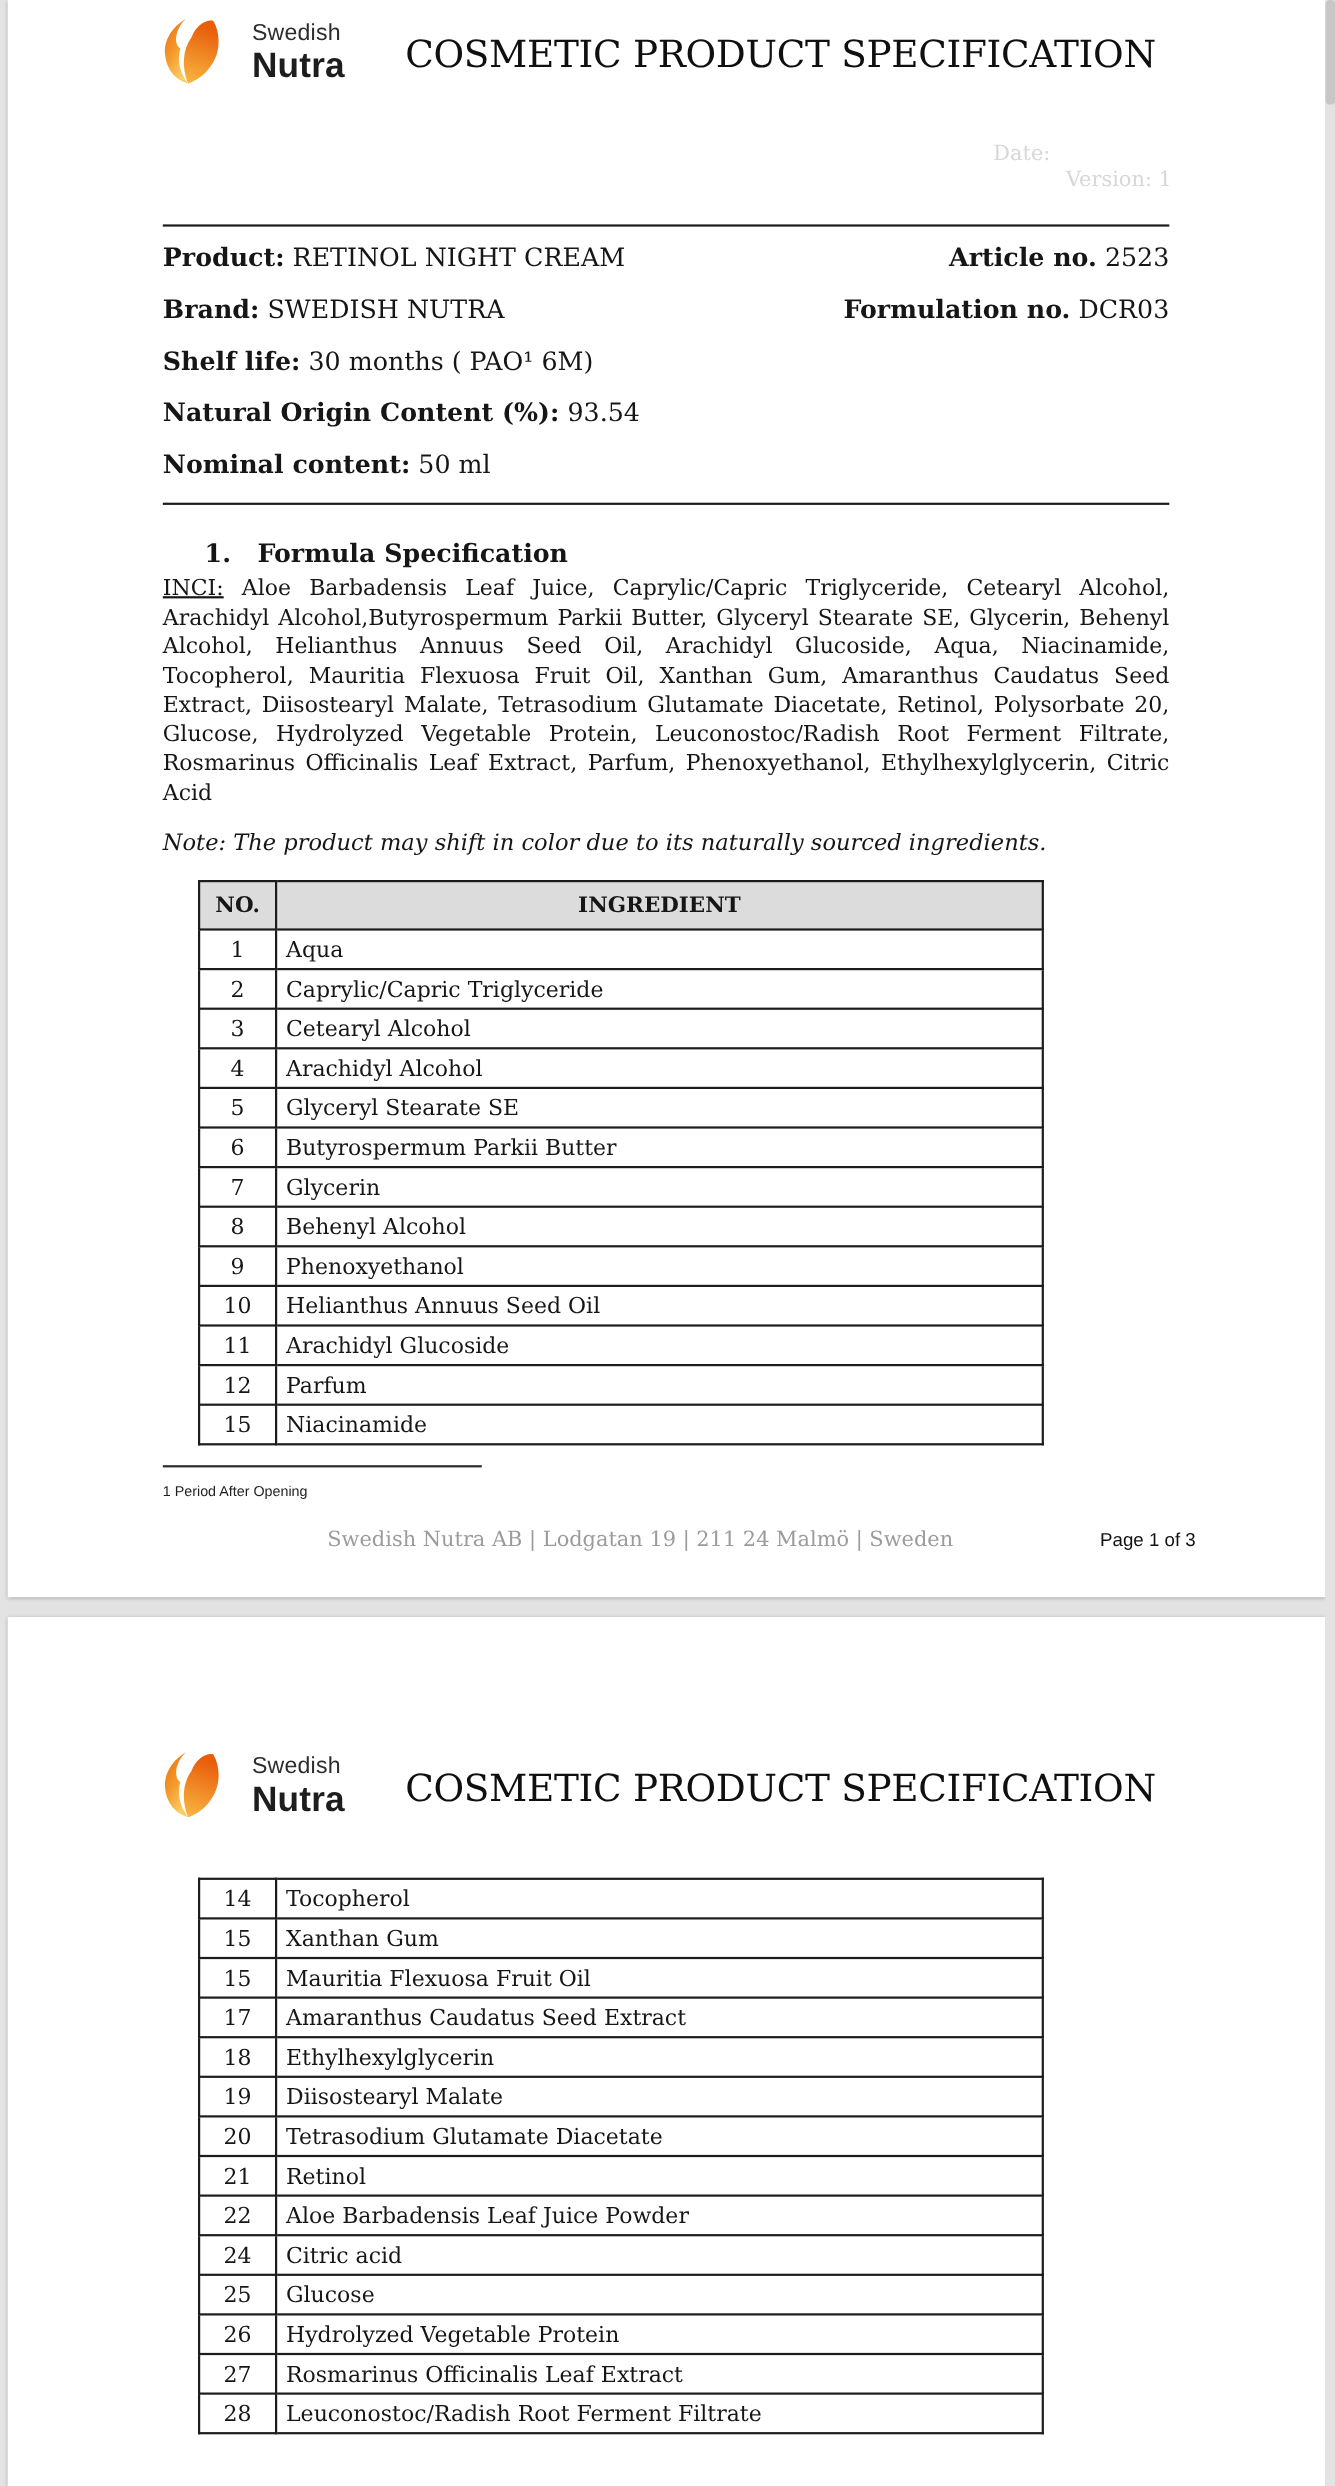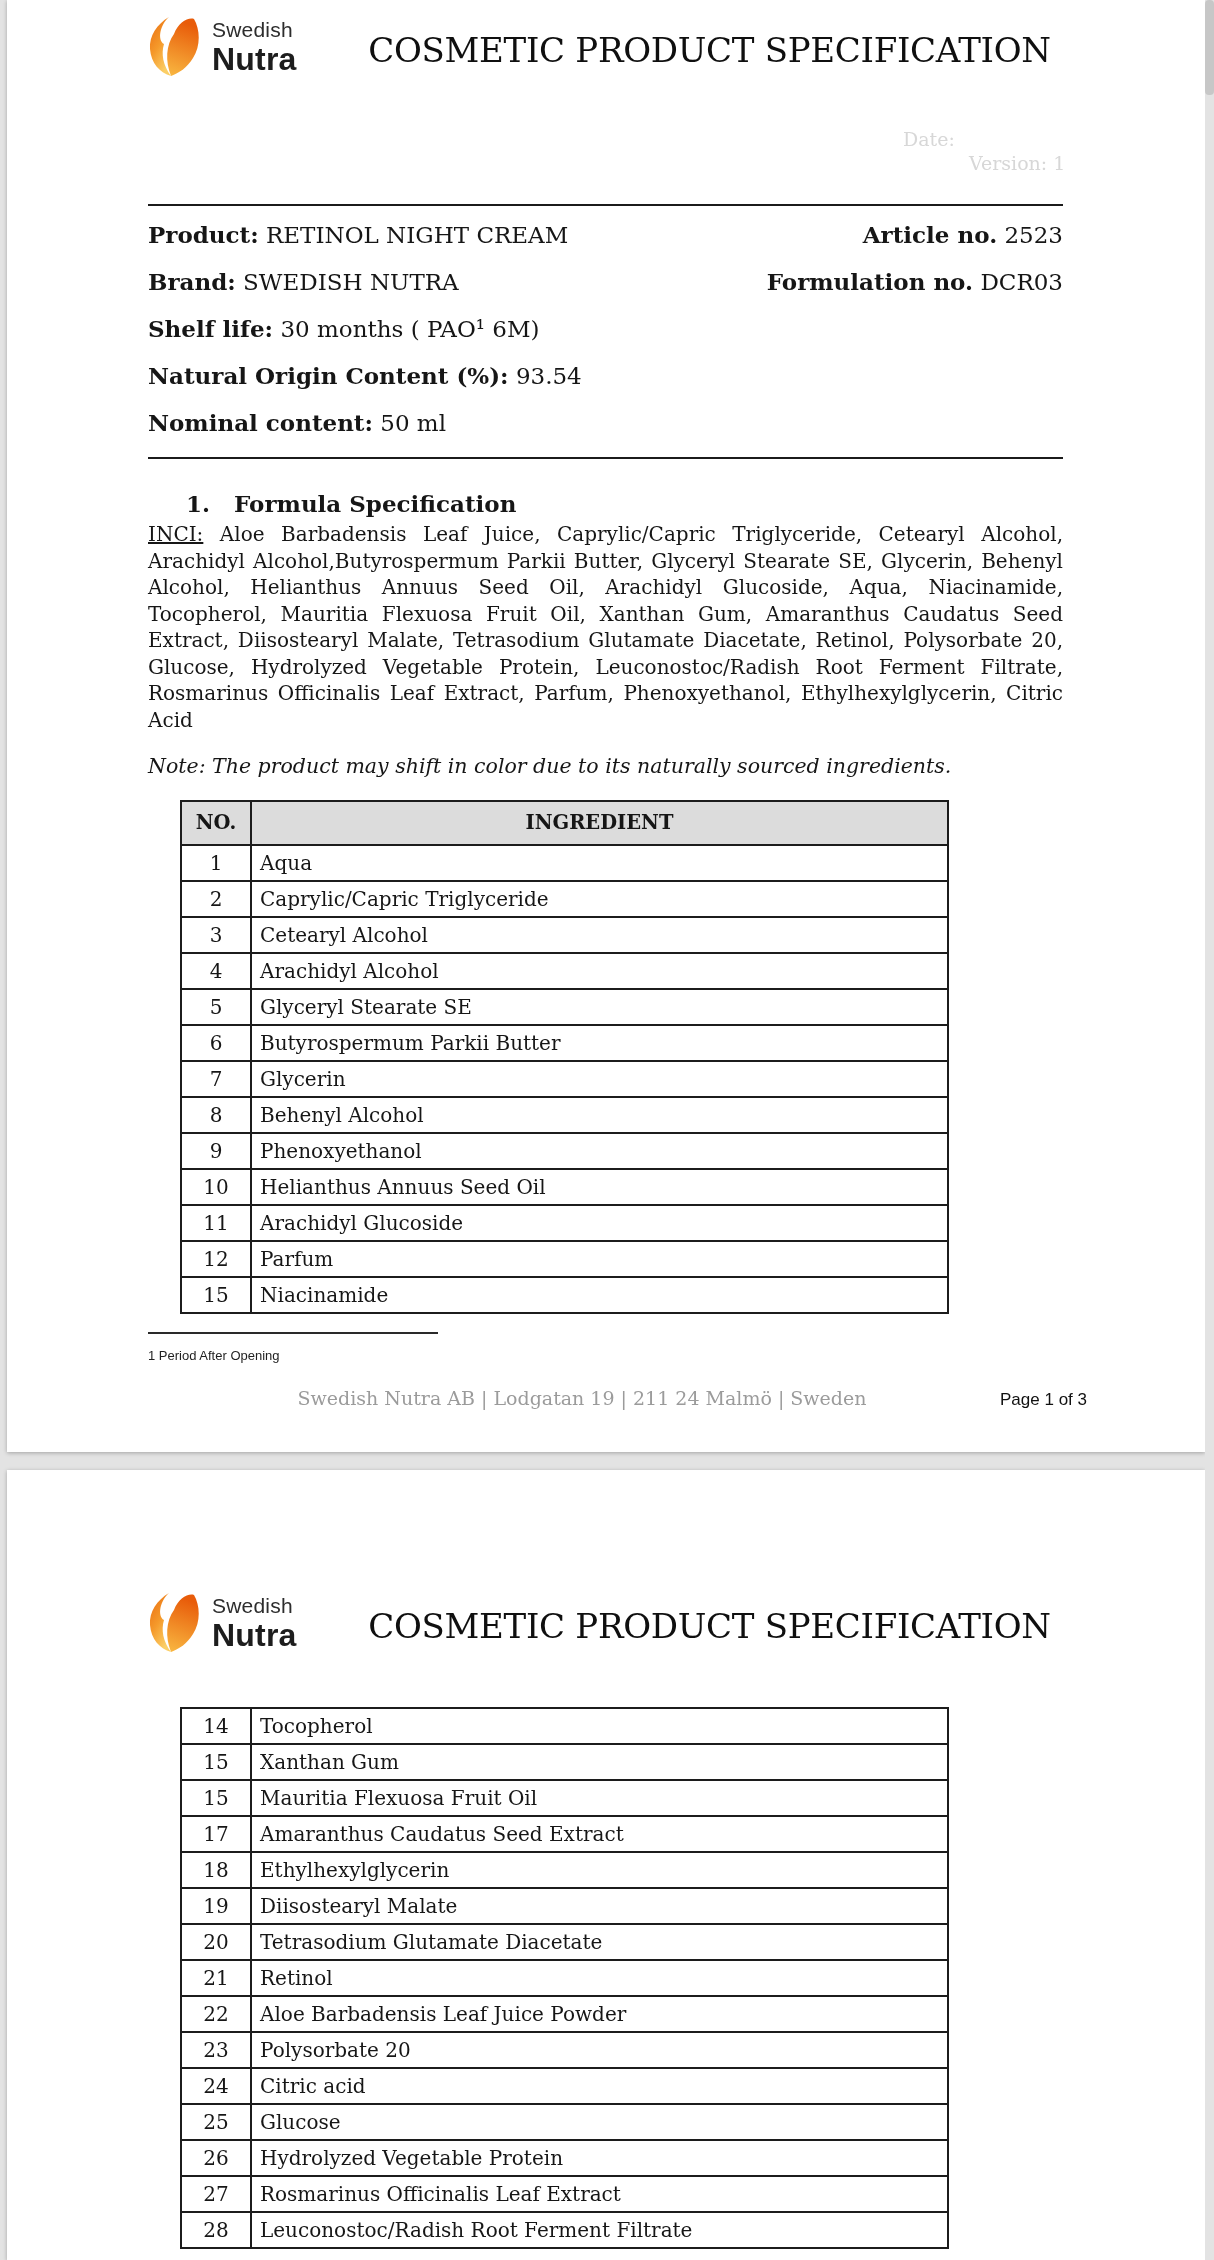--- a/index.html
+++ b/index.html
@@ -16,21 +16,21 @@
   }
   #page-1{top:0;height:1452px;}
   #page-2{top:1470px;height:790px;}
   .content{position:relative;height:100%;padding:0 142px 0 141px;box-sizing:border-box;}
 
   
   .doc-header{display:flex;align-items:flex-start;padding-top:16px;}
   #page-2 .doc-header{padding-top:122px;}
   .logo-block{display:flex;gap:10px;width:208px;flex:none;}
   .logo-icon{width:54px;height:62px;flex:none;}
-  .logo-text{display:flex;flex-direction:column;justify-content:center;font-family:"Liberation Sans", sans-serif;line-height:1;}
+  .logo-text{display:flex;flex-direction:column;justify-content:center;font-family:"Liberation Sans", sans-serif;line-height:1;margin-left:17px;}
   .logo-top{font-size:21px;color:#2d2d2d;letter-spacing:0.2px;}
   .logo-bottom{font-size:32px;font-weight:bold;color:#1d1d1d;margin-top:3px;letter-spacing:0.2px;}
   .doc-title{
     flex:1;text-align:center;font-size:34px;font-weight:500;color:#0f0f0f;
     margin-top:14px;white-space:nowrap;letter-spacing:-0.3px;
   }
 
   
   .watermark{position:absolute;color:#d7d7d7;font-size:19px;line-height:1;}
   .wm-date{top:130px;left:896px;}
@@ -283,24 +283,20 @@
           </tr>
           <tr>
             <td class="no-cell">21</td>
             <td class="name-cell">Retinol</td>
           </tr>
           <tr>
             <td class="no-cell">22</td>
             <td class="name-cell">Aloe Barbadensis Leaf Juice Powder</td>
           </tr>
           <tr>
-            <td class="no-cell">23</td>
-            <td class="name-cell">Polysorbate 20</td>
-          </tr>
-          <tr>
             <td class="no-cell">24</td>
             <td class="name-cell">Citric acid</td>
           </tr>
           <tr>
             <td class="no-cell">25</td>
             <td class="name-cell">Glucose</td>
           </tr>
           <tr>
             <td class="no-cell">26</td>
             <td class="name-cell">Hydrolyzed Vegetable Protein</td>

